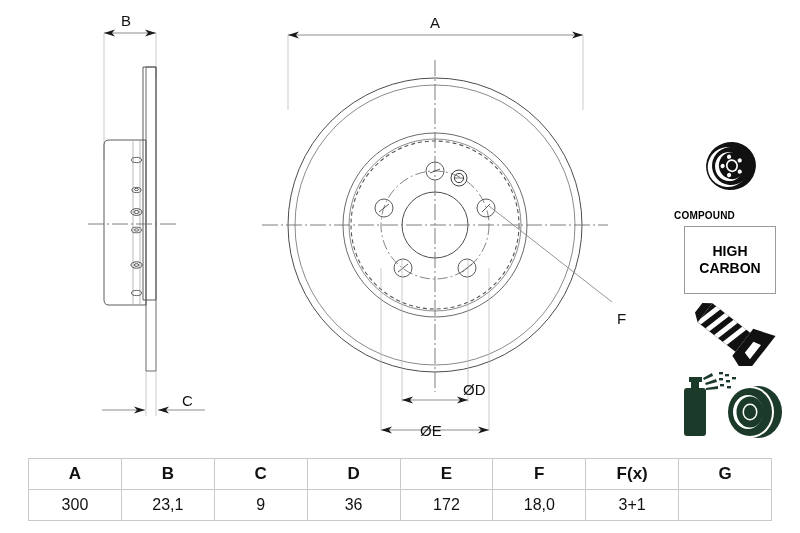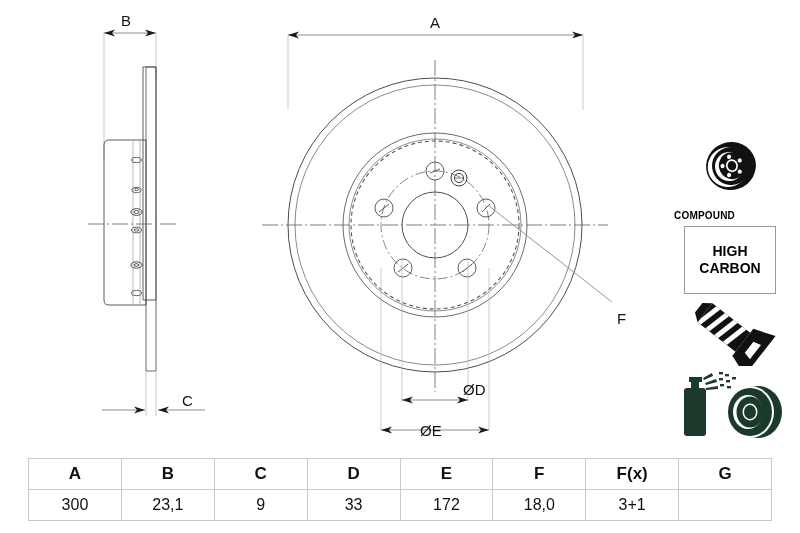--- a/index.html
+++ b/index.html
@@ -348,21 +348,21 @@
         <td>D</td>
         <td>E</td>
         <td>F</td>
         <td>F(x)</td>
         <td>G</td>
       </tr>
       <tr class="body">
         <td>300</td>
         <td>23,1</td>
         <td>9</td>
-        <td>33</td>
+        <td>36</td>
         <td>172</td>
         <td>18,0</td>
         <td>3+1</td>
         <td></td>
       </tr>
     </tbody>
   </table>
 
 </div>
 

